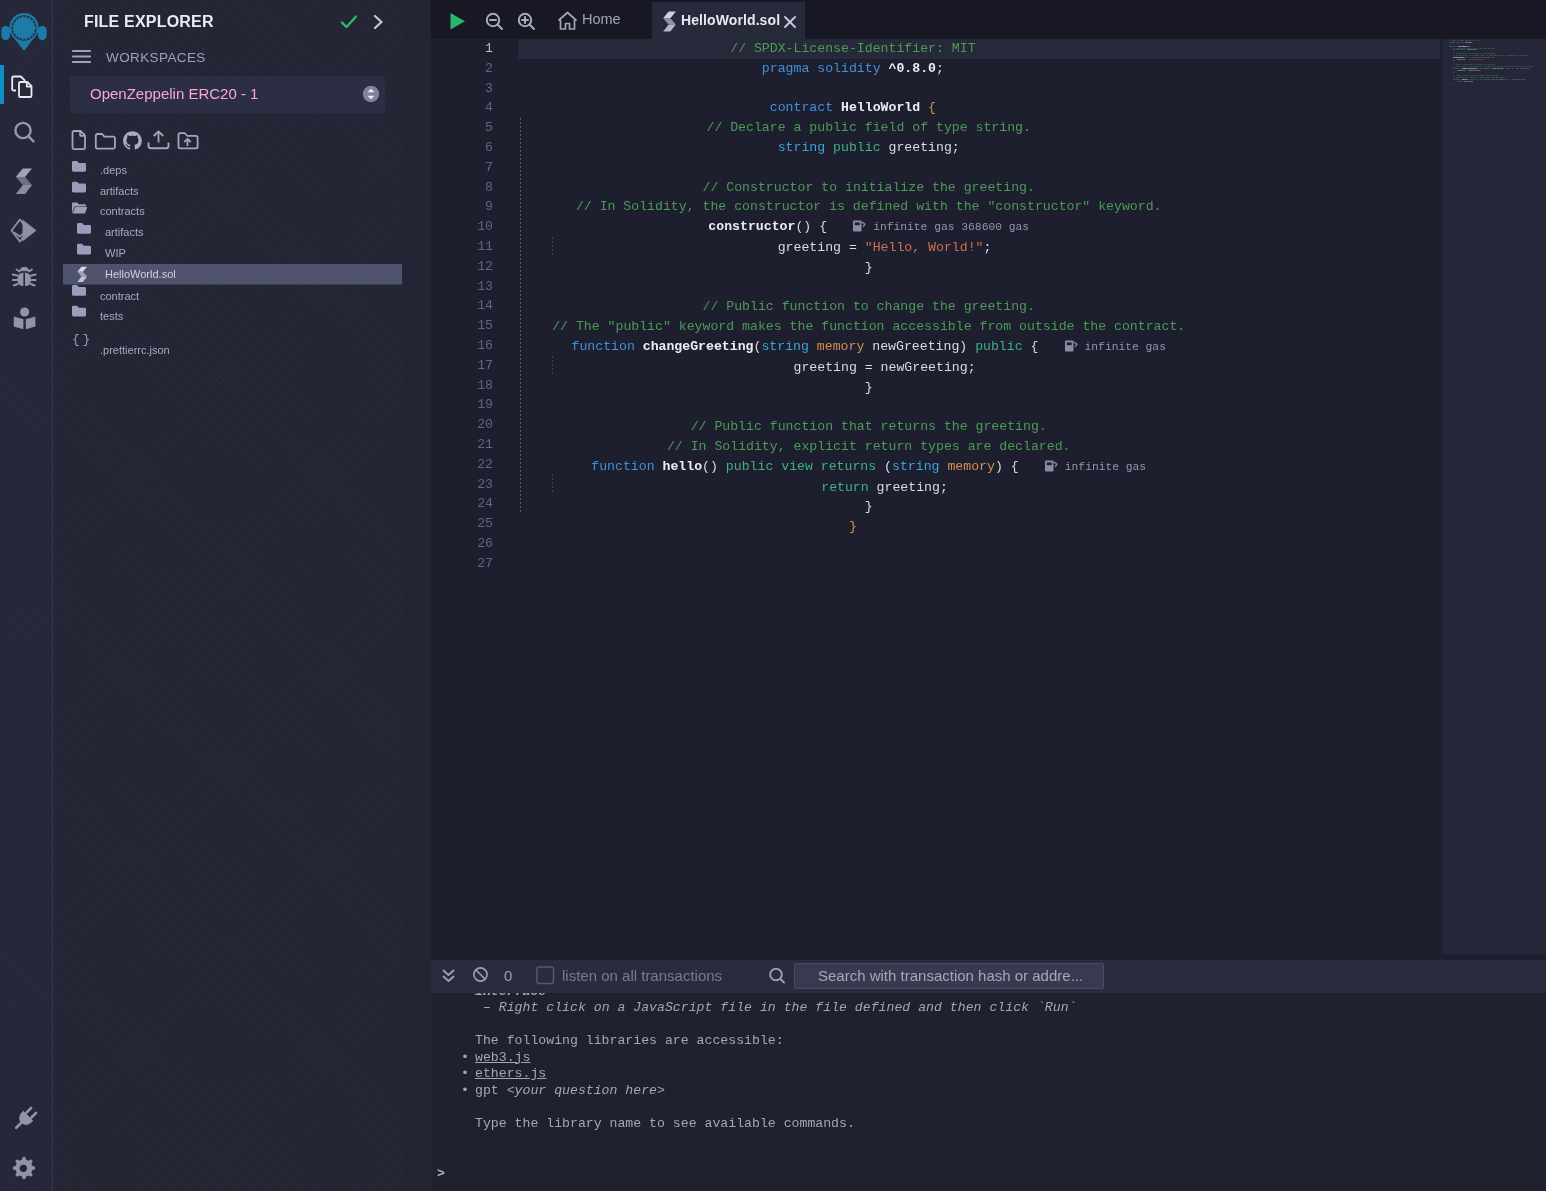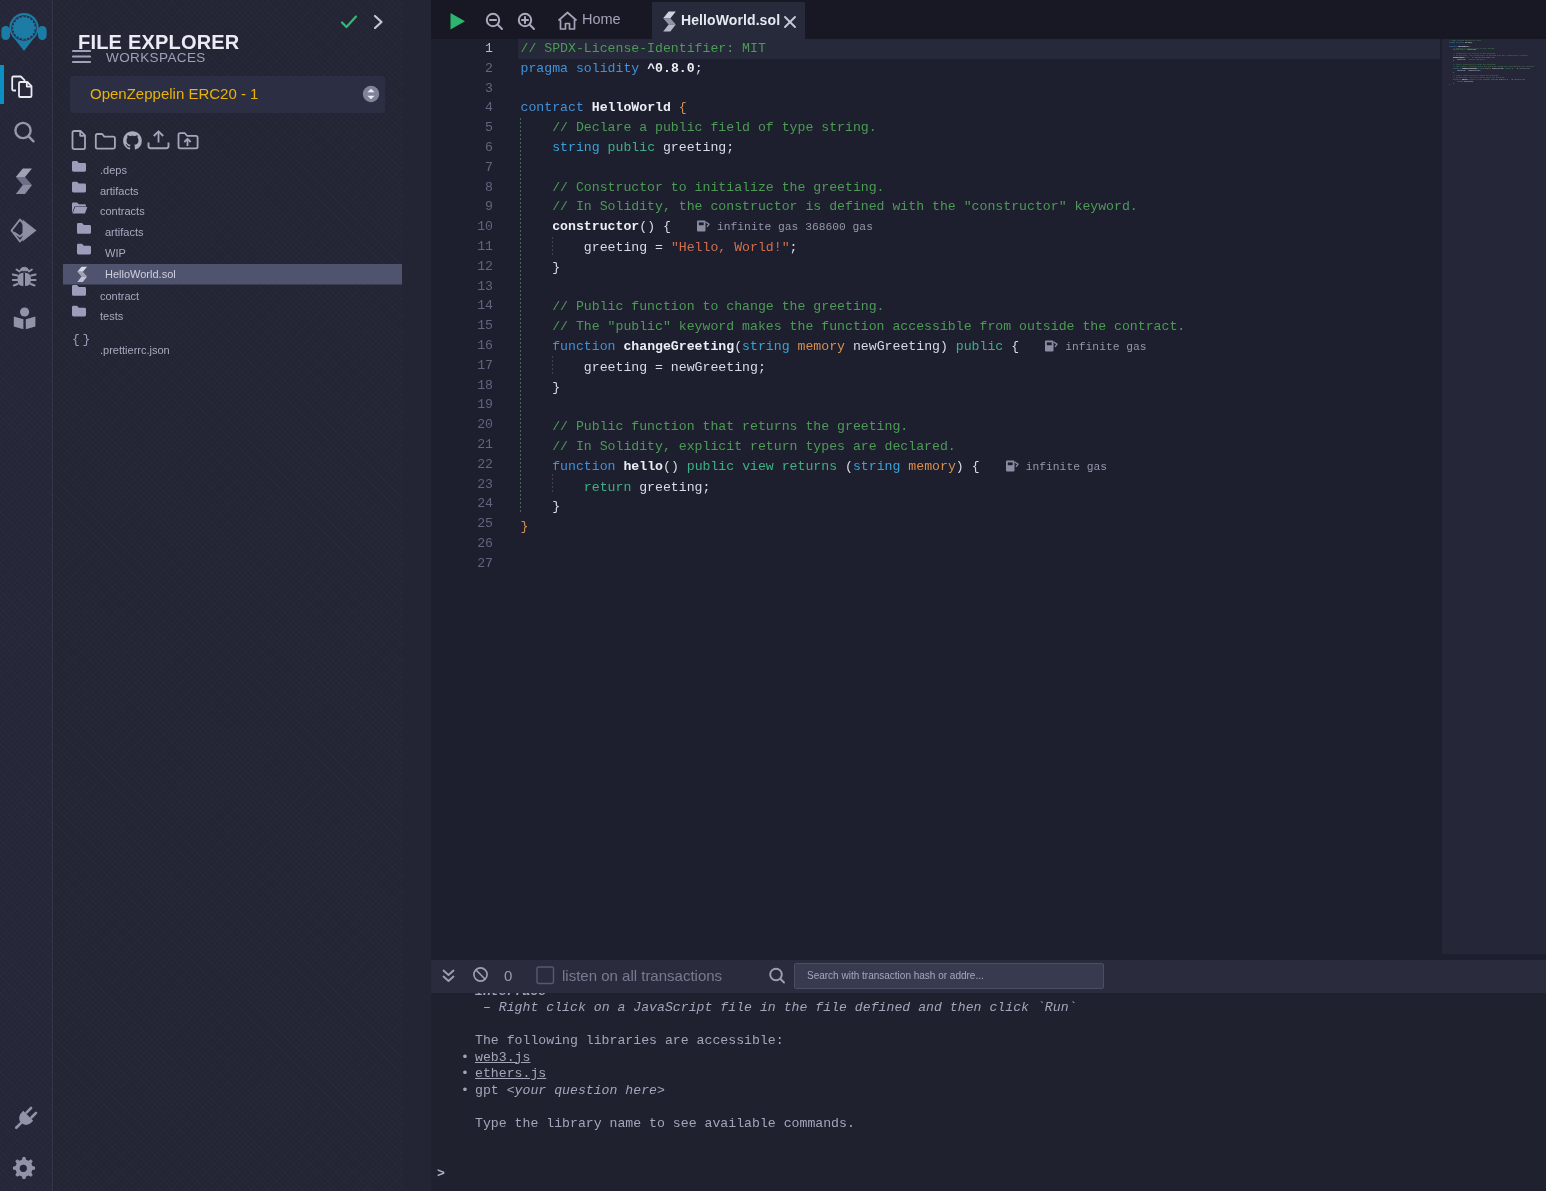--- a/index.html
+++ b/index.html
@@ -8,58 +8,58 @@
   .abs{position:absolute;}
   pre{margin:0;}
   #app{position:relative;width:1546px;height:1191px;background:#232434;}
   .hatch{background-image:
     repeating-linear-gradient(45deg, rgba(160,170,210,0.022) 0 1px, transparent 1px 4px),
     repeating-linear-gradient(-45deg, rgba(160,170,210,0.016) 0 1px, transparent 1px 4px);}
   
   #iconbar{left:0;top:0;width:53px;height:1191px;background-color:#252637;border-right:1px solid #343649;}
   
   #side{left:54px;top:0;width:349px;height:1191px;background-color:#232434;}
-  #fe-title{left:24px;top:13px;font-size:20px;font-weight:bold;color:#eaebf4;letter-spacing:0.2px;margin-top:18px;}
+  #fe-title{left:30px;top:13px;font-size:16px;font-weight:bold;color:#eaebf4;letter-spacing:0.2px;}
   #ws-label{left:52px;top:50px;font-size:13.5px;color:#9fa1b8;letter-spacing:0.4px;}
   #dd{left:16px;top:76px;width:315px;height:37px;background:#2c2e44;border-radius:3px;}
-  #dd-text{left:20px;top:9px;font-size:15px;color:#eab308;}
+  #dd-text{left:20px;top:9px;font-size:15px;color:#f9a8d4;}
   
   .row{position:absolute;height:21px;font-size:11px;color:#a8aabf;line-height:21px;}
   
   #main{left:403px;top:0;width:1143px;height:1191px;background:#1d1f2e;margin-left:28px;}
   #tabbar{left:0;top:0;width:1143px;height:39px;background:#171823;}
   #tab-active{left:221px;top:2px;width:153px;height:37px;background:#262a3b;}
   #tab-home{left:151px;top:0px;width:60px;height:39px;color:#a2a4b8;font-size:14.5px;line-height:39px;}
   
   #editor{left:0;top:39px;width:1143px;height:921px;background:#1d1f2e;}
   #curline{left:87px;top:0px;width:922px;height:19.8px;background:#262939;}
   #gutter{left:0;top:0;width:62px;height:535px;font-family:"Liberation Mono",monospace;
     font-size:13.2px;line-height:19.79px;text-align:right;color:#61657e;white-space:pre;}
   #code{left:89.5px;top:0;font-family:"Liberation Mono",monospace;font-size:13.2px;
-    line-height:19.79px;white-space:pre;color:#d8dae6;}
+    line-height:19.79px;white-space:pre;color:#d8dae6;text-align:center;}
   .cm{color:#4c9b55;}  
   .kw{color:#4191d8;}  
   .ty{color:#3aa3d6;}  
   .gk{color:#3db183;}  
   .or{color:#d98e4d;}  
   .st{color:#d0704e;}  
   .br{color:#cf9152;}  
   .bd{color:#eceef5;font-weight:bold;}
   .gas{font-size:11.3px;color:#9396ab;margin-left:5px;}
   #minimapcol{left:1011px;top:0;width:121px;height:915px;background:#252738;}
   #minimap{left:1018px;top:1px;}
   #minimap pre{margin:0;font-family:"Liberation Mono",monospace;font-size:13.2px;line-height:19.79px;
     white-space:pre;color:#d8dae6;transform:scale(0.129,0.0926);transform-origin:0 0;}
   .guide-g{width:1px;background:repeating-linear-gradient(to bottom,rgba(100,170,110,0.55) 0 2px,transparent 2px 4px);}
   .guide-w{width:1px;background:repeating-linear-gradient(to bottom,rgba(200,205,225,0.2) 0 2px,transparent 2px 4px);}
   
   #term{left:0;top:960px;width:1143px;height:231px;background:#20212f;}
   #termbar{left:0;top:0;width:1143px;height:33px;background:#2a2c3e;}
   #term-search{left:363px;top:3px;width:310px;height:26px;background:#383a50;border:1px solid #4a4d63;border-radius:2px;
-    color:#a5a7bb;font-size:10px;line-height:24px;padding-left:12px;}
+    color:#a5a7bb;font-size:15px;line-height:24px;padding-left:23px;}
   #termtext{left:44px;top:23.5px;font-family:"Liberation Mono",monospace;font-size:13.2px;
     line-height:16.5px;color:#a3a6ba;white-space:pre;}
   #prompt{left:6px;top:206px;font-family:"Liberation Mono",monospace;font-size:13.2px;color:#b3b5c8;font-weight:bold;}
   #tscroll{left:1128px;top:117px;width:8px;height:81px;background:#474a63;border-radius:4px;}
 </style>
 </head>
 <body>
 <div id="app">
   <div class="abs hatch" id="iconbar">
     <svg class="abs" style="left:0;top:0" width="53" height="340" viewBox="0 0 53 340">

